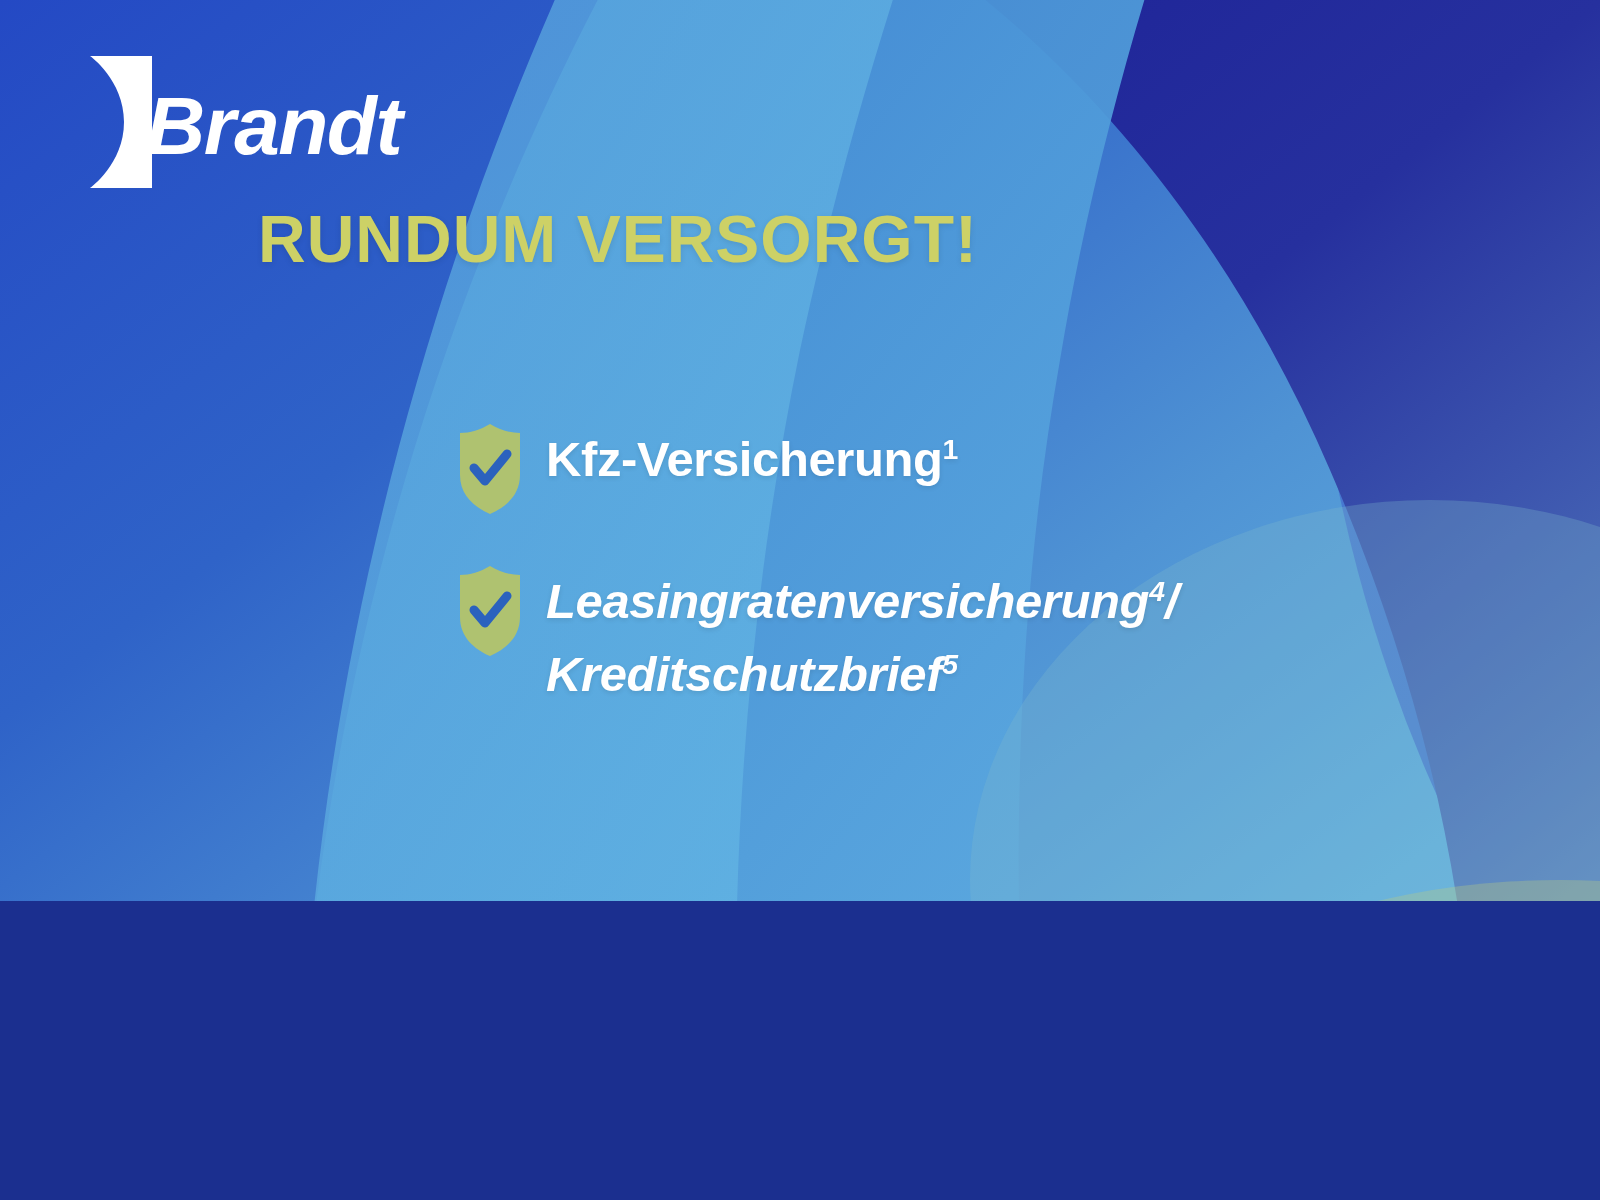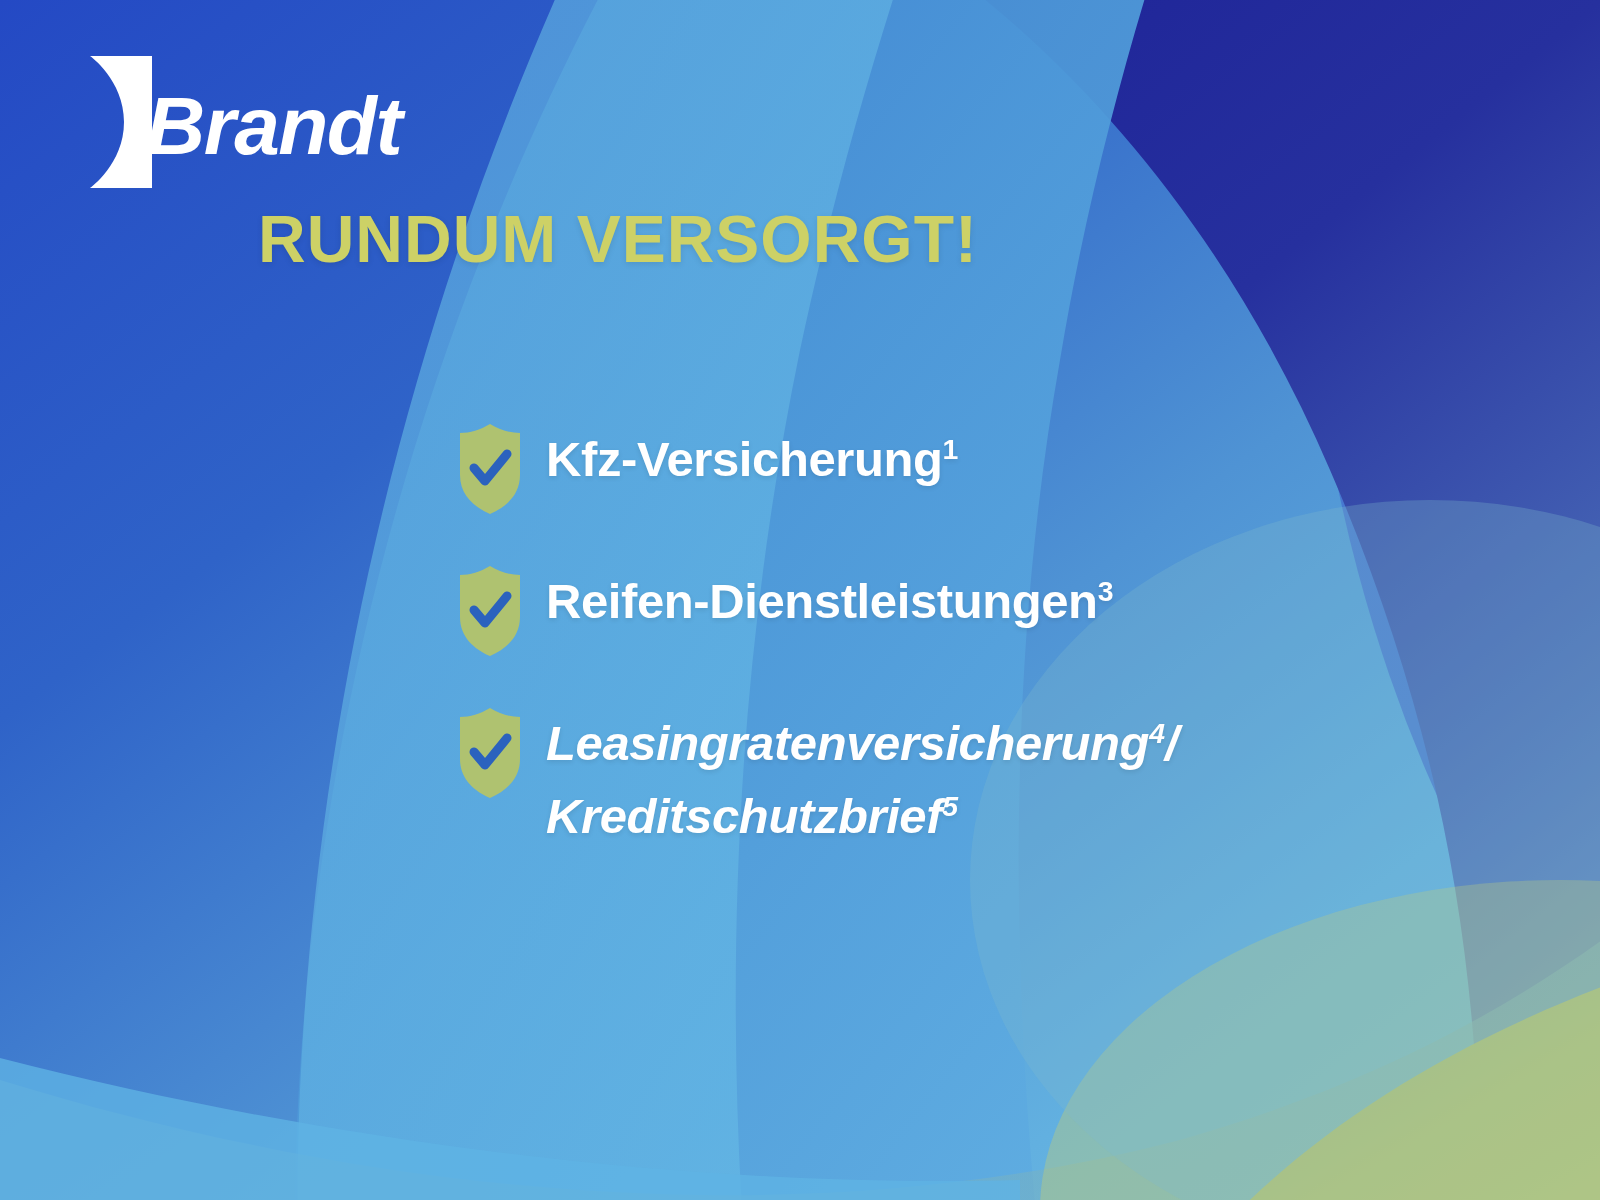--- a/index.html
+++ b/index.html
@@ -3,21 +3,21 @@
 <meta charset="utf-8">
 <style>
   html, body {
     margin: 0;
     padding: 0;
     background: #1b2f8f;
   }
   #stage {
     position: relative;
     width: 1600px;
-    height: 1200px;
+    height: 901px;
     overflow: hidden;
     font-family: "Liberation Sans", sans-serif;
   }
   #bg-svg {
     position: absolute;
     inset: 0;
     width: 1600px;
     height: 1200px;
     display: block;
   }
@@ -202,30 +202,20 @@
           <svg class="shield-svg" viewBox="0 0 76 96">
             <path d="M 8,12 C 18,12 28,9 38,3 C 48,9 58,12 68,12 L 68,54
                      C 68,74 54,86 38,93 C 22,86 8,74 8,54 Z" fill="#afc270"></path>
             <path d="M 22,47 L 33,60 L 55,33" fill="none" stroke="#2b62be" stroke-width="9" stroke-linecap="round" stroke-linejoin="round"></path>
           </svg>
         </span>
         <span class="bullet-text"><span>Kfz-Versicherung</span><span class="sup">1</span></span>
       </div>
 
 
-      <div class="bullet-row">
-        <span class="shield-wrap">
-          <svg class="shield-svg" viewBox="0 0 76 96">
-            <path d="M 8,12 C 18,12 28,9 38,3 C 48,9 58,12 68,12 L 68,54
-                     C 68,74 54,86 38,93 C 22,86 8,74 8,54 Z" fill="#afc270"></path>
-            <path d="M 22,47 L 33,60 L 55,33" fill="none" stroke="#2b62be" stroke-width="9" stroke-linecap="round" stroke-linejoin="round"></path>
-          </svg>
-        </span>
-        <span class="bullet-text"><span>Reifen-Dienstleistungen</span><span class="sup">3</span></span>
-      </div>
 
       <div class="bullet-row">
         <span class="shield-wrap">
           <svg class="shield-svg" viewBox="0 0 76 96">
             <path d="M 8,12 C 18,12 28,9 38,3 C 48,9 58,12 68,12 L 68,54
                      C 68,74 54,86 38,93 C 22,86 8,74 8,54 Z" fill="#afc270"></path>
             <path d="M 22,47 L 33,60 L 55,33" fill="none" stroke="#2b62be" stroke-width="9" stroke-linecap="round" stroke-linejoin="round"></path>
           </svg>
         </span>
         <span class="bullet-text"><span>Leasingratenversicherung</span><span class="sup">4</span><span>/</span> <span>Kreditschutzbrief</span><span class="sup">5</span></span>

